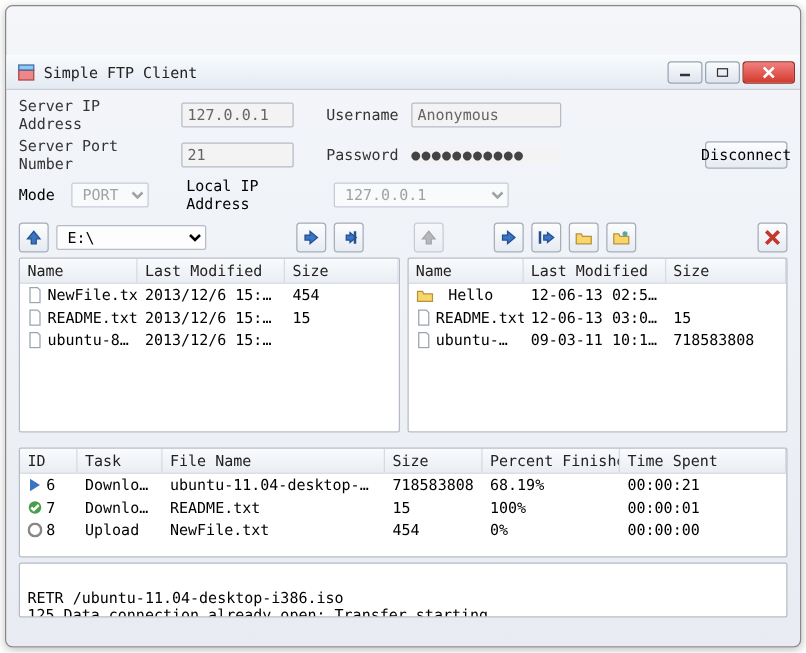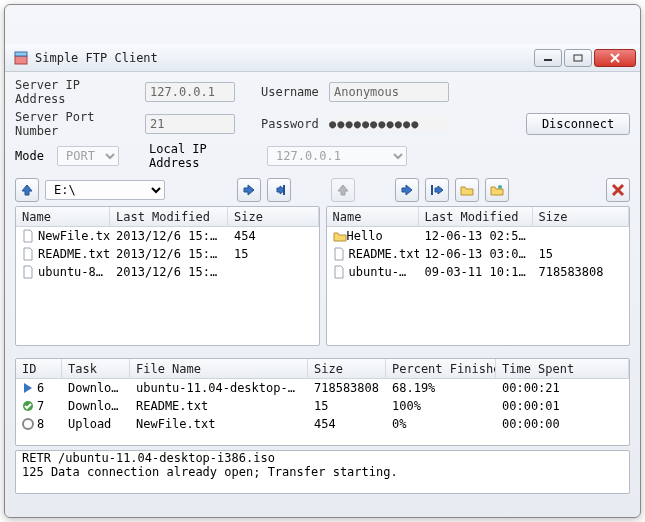--- a/index.html
+++ b/index.html
@@ -97,21 +97,21 @@
   .colh { padding:3px 6px; border-right:1px solid #d6dae1; color:#222; overflow:hidden; white-space:nowrap; }
   .filerow { display:flex; height:18px; align-items:center; }
   .cell { padding:1px 6px; overflow:hidden; white-space:nowrap; text-overflow:ellipsis; }
   .divider { height:4px; }
   .tasks {
     border:1px solid #b5bcc7; background:#fff; border-radius:2px;
     height:88px; overflow:hidden;
   }
   .log {
     border:1px solid #b5bcc7; background:#fff; border-radius:2px;
-    height:44px; padding:0 6px; font-family:inherit;
+    height:44px; padding:20px 6px; font-family:inherit;
     white-space:pre; overflow:hidden;
   }
   svg { display:block; }
 </style>
 </head>
 <body>
 
 <div class="window">
   <div class="titlebar">
     <span class="appicon">
@@ -150,21 +150,21 @@
       <input class="txt" style="width: 120px;" disabled="" value="Anonymous">
       <span class="spacer"></span>
     </div>
     <div class="row">
       <span class="lbl">Server Port Number</span>
       <input class="txt" style="width: 90px;" disabled="" value="21">
       <span style="width:10px"></span>
       <span class="lbl2">Password</span>
       <span class="txt" style="width:120px;display:inline-flex;align-items:center;background:#f3f3f3;color:#444;letter-spacing:1px">●●●●●●●●●●●</span>
       <span class="spacer"></span>
-      <button class="btn" style="width:104px">Disconnect</button>
+      <button class="btn" style="width:66px">Disconnect</button>
     </div>
     <div class="row">
       <span style="width:34px">Mode</span>
       <select class="combo" style="width:62px" disabled=""><option>PORT</option></select>
       <span style="width:14px"></span>
       <span style="width:110px">Local IP Address</span>
       <select class="combo" style="width:140px" disabled=""><option>127.0.0.1</option></select>
     </div>
 
     <div class="toolbar">
@@ -270,21 +270,21 @@
           </div>
       </div>
       <div class="pane">
         <div class="cols" id="remote-cols">
             <div class="colh" style="width:92px">Name</div>
             <div class="colh" style="width:114px">Last Modified</div>
             <div class="colh" style="flex:1">Size</div>
           </div>
         <div id="remote-rows">
             <div class="filerow">
-              <div class="cell" style="width:92px;display:flex;align-items:center;gap:0">
+              <div class="cell" style="width:92px;display:flex;align-items:center;gap:12px">
                 <span>
                   <svg width="14" height="12">
                     <path d="M1 3 L5 3 L6 5 L13 5 L13 11 L1 11 Z" fill="#f7d66b" stroke="#b8923a"></path>
                   </svg>
                 </span>
                 <span>Hello</span>
               </div>
               <div class="cell" style="width:114px">12-06-13 02:55PM</div>
               <div class="cell" style="flex:1"></div>
             </div>

